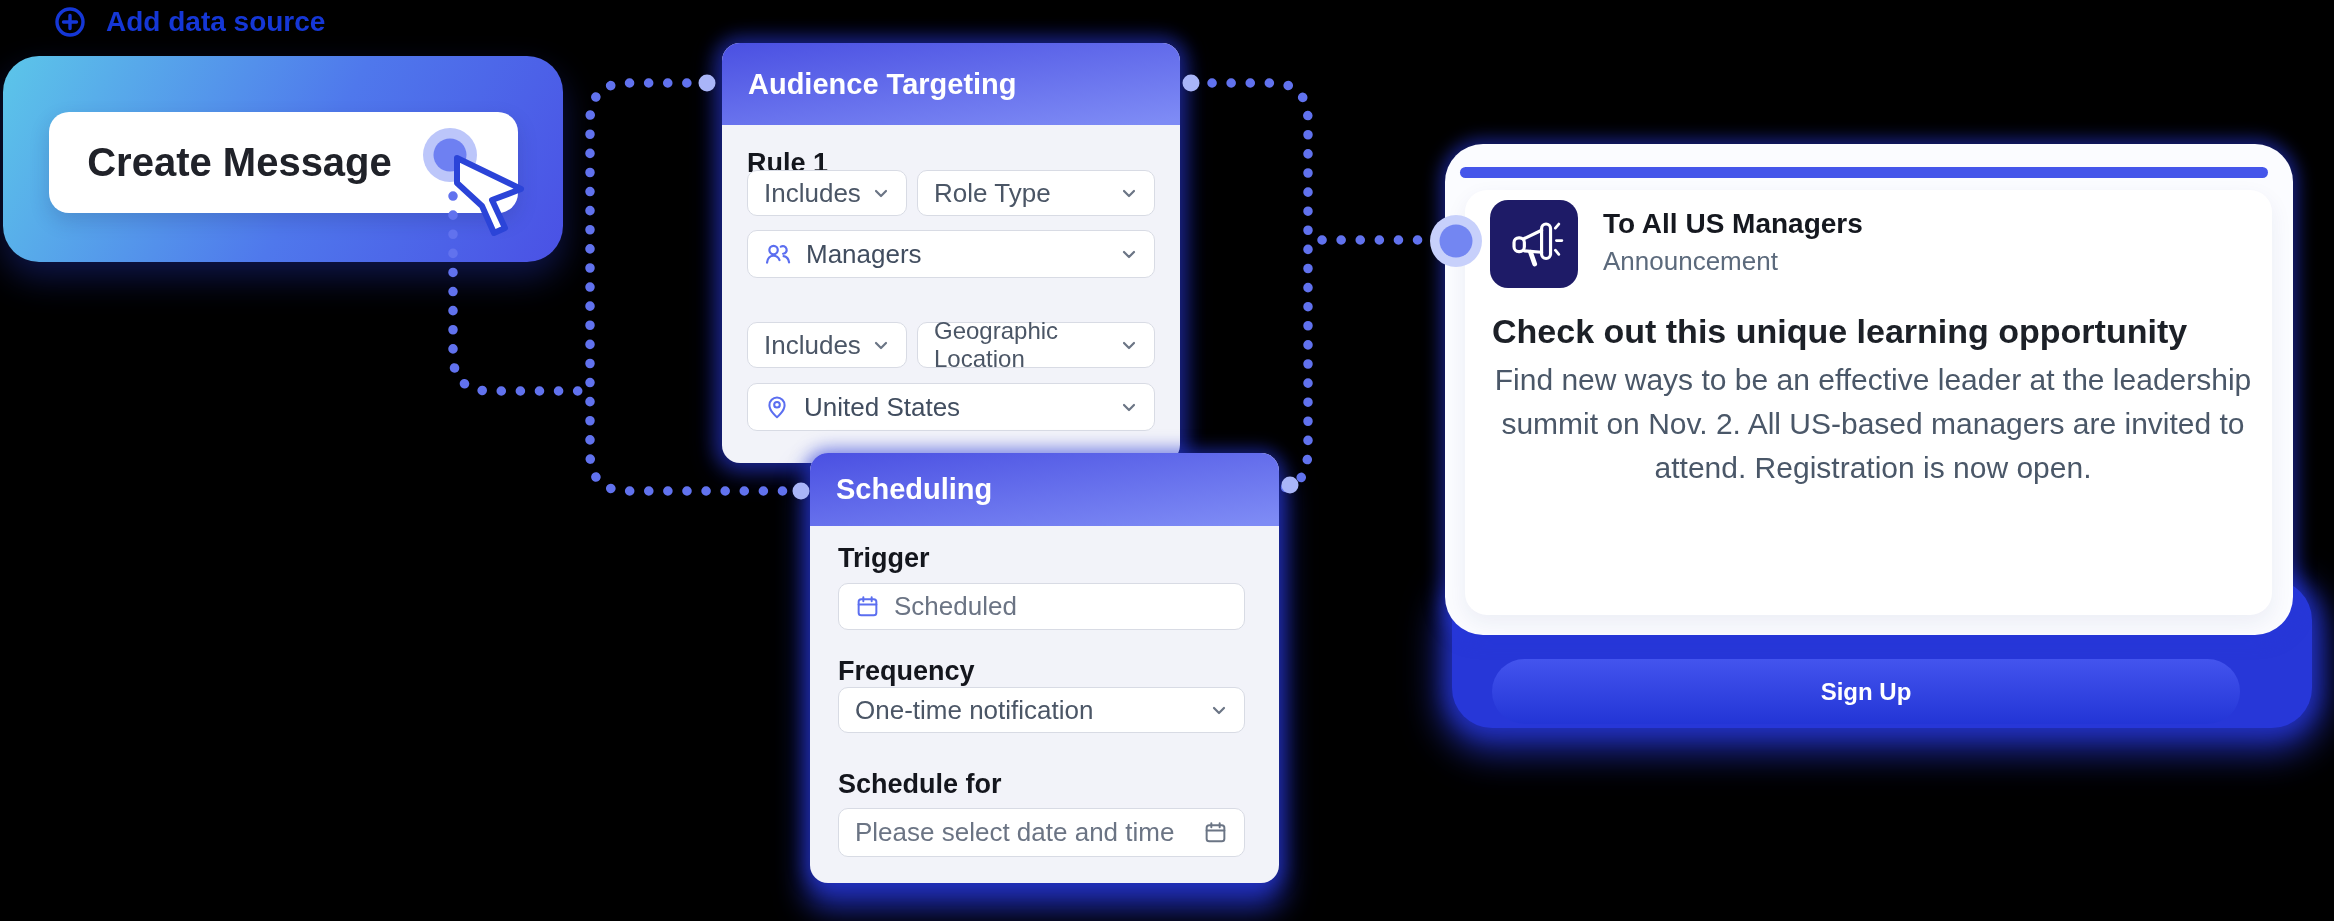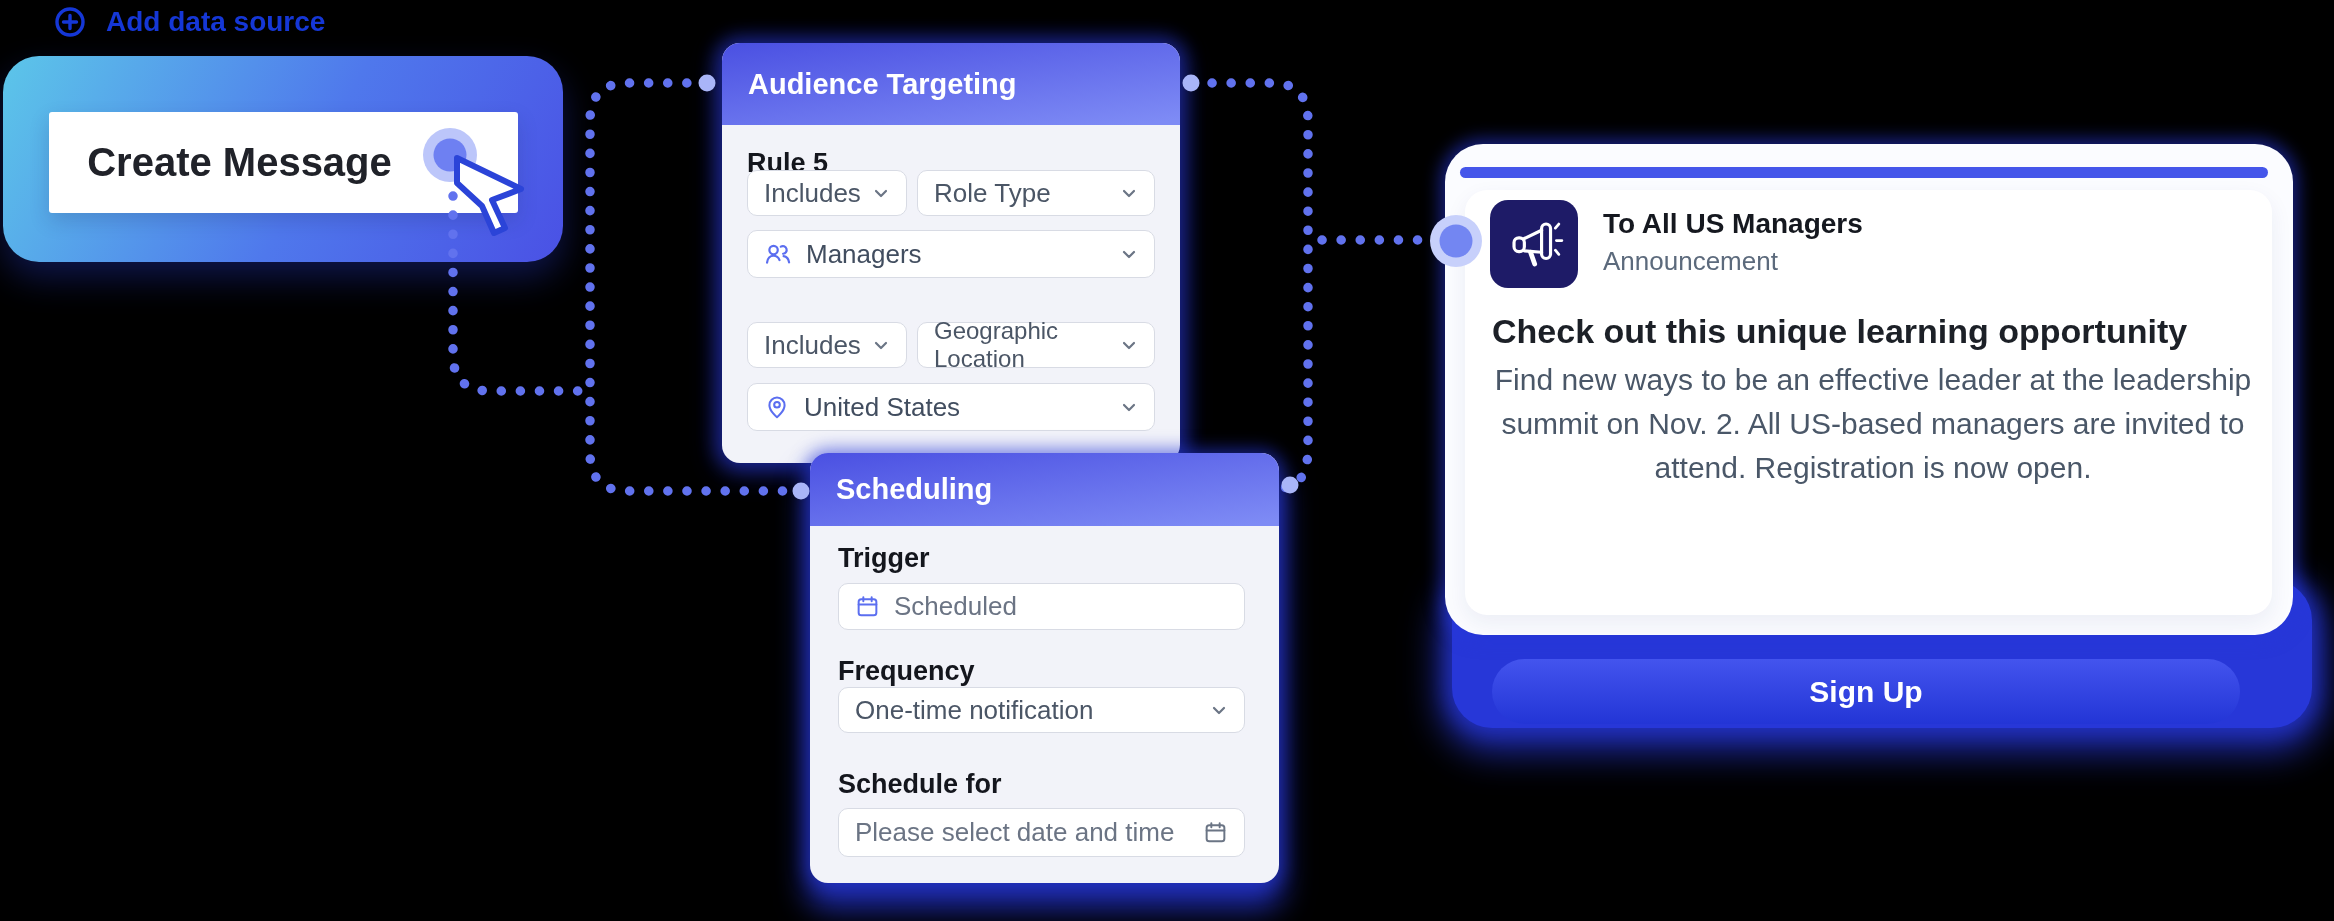--- a/index.html
+++ b/index.html
@@ -6,21 +6,21 @@
   .stage{position:relative;width:2334px;height:921px;background:#000;overflow:hidden;
          font-family:"Liberation Sans","DejaVu Sans",sans-serif;}
   .abs{position:absolute;}
 
   
   .add-link{display:flex;align-items:center;gap:20px;color:#1537d6;font-weight:700;font-size:28px;cursor:pointer;text-align:right;}
 
   
   .cm-card{background:linear-gradient(118deg,#5cc6e9 0%,#4f78ec 55%,#4a51e5 100%);
            border-radius:36px;box-shadow:0 16px 34px rgba(40,60,210,.35);}
-  .cm-btn{position:absolute;left:46px;top:56px;width:469px;height:101px;background:#fff;border-radius:3px;
+  .cm-btn{position:absolute;left:46px;top:56px;width:469px;height:101px;background:#fff;border-radius:20px;
           display:flex;align-items:center;justify-content:center;padding-right:88px;box-sizing:border-box;
           font-size:40px;font-weight:700;color:#202229;box-shadow:0 8px 20px rgba(25,35,90,.18);}
 
   
   .panel{border-radius:18px;background:#f2f3f9;overflow:hidden;}
   .panel-at{box-shadow:0 0 18px 6px rgba(39,55,216,.50),0 6px 26px 6px rgba(39,55,216,.35);}
   .panel-sch{box-shadow:0 0 16px 5px rgba(39,55,216,.50),0 22px 30px 4px rgba(39,55,216,.78);}
   .panel-hd{background:linear-gradient(172deg,#4a50e2 0%,#7e8bf5 96%);color:#fff;font-weight:700;font-size:29px;
             display:flex;align-items:center;padding:0 26px;box-sizing:border-box;}
   .lbl{font-weight:700;font-size:27px;color:#14161d;}
@@ -37,21 +37,21 @@
   .mp-inner{position:absolute;left:20px;top:46px;width:807px;height:425px;background:#fff;border-radius:22px;
             box-shadow:0 8px 22px rgba(30,40,120,.07);}
   .mp-tile{position:absolute;left:25px;top:10px;width:88px;height:88px;border-radius:18px;background:#1e1b67;
            display:flex;align-items:center;justify-content:center;}
   .mp-title{position:absolute;left:138px;top:18px;font-size:28px;font-weight:700;color:#15181f;}
   .mp-sub{position:absolute;left:138px;top:56px;font-size:26px;color:#5c6a7c;}
   .mp-headline{position:absolute;left:27px;top:122px;font-size:34px;font-weight:700;color:#1c2027;}
   .mp-body{position:absolute;left:27px;top:168px;width:762px;font-size:30px;line-height:44px;color:#4a5768;}
   .mp-cta{position:absolute;left:27px;top:469px;width:748px;height:65px;border-radius:33px;
           background:linear-gradient(180deg,#4354ee 0%,#2335d6 100%);display:flex;align-items:center;justify-content:center;
-          color:#fff;font-size:30px;font-weight:700;cursor:pointer;}
+          color:#fff;font-size:24px;font-weight:700;cursor:pointer;}
 
   svg{display:block;}
   .dots{pointer-events:none;}
 </style>
 </head>
 <body>
 
 <div class="stage">
 
   <div class="abs add-link" style="left:54px;top:6px;">
@@ -67,21 +67,21 @@
   <div class="abs cm-card" style="left:3px;top:56px;width:560px;height:206px;">
     <div class="cm-btn">
       <span>Create Message</span>
     </div>
   </div>
 
   <div class="abs panel panel-at" style="left:722px;top:43px;width:458px;height:420px;">
     <div class="panel-hd" style="height:82px;">
       <span>Audience Targeting</span>
     </div>
-    <div class="abs lbl" style="left:25px;top:105px;">Rule 5</div>
+    <div class="abs lbl" style="left:25px;top:105px;">Rule 1</div>
 
     <div class="ctl" style="left:25px;top:127px;width:160px;height:46px;">
       <span class="grow">Includes</span>
       <span class="chev">
         <svg width="18" height="18" viewBox="0 0 18 18" fill="none" stroke="#6b7585" stroke-width="2.2" stroke-linecap="round" stroke-linejoin="round">
             <path d="M4 7l5 5 5-5"></path>
           </svg>
       </span>
     </div>
     <div class="ctl" style="left:195px;top:127px;width:238px;height:46px;">

